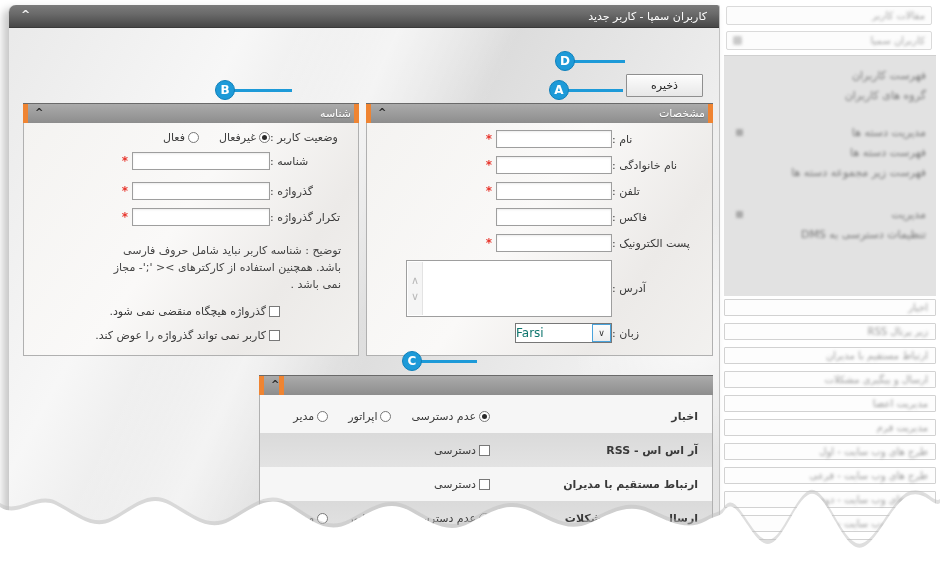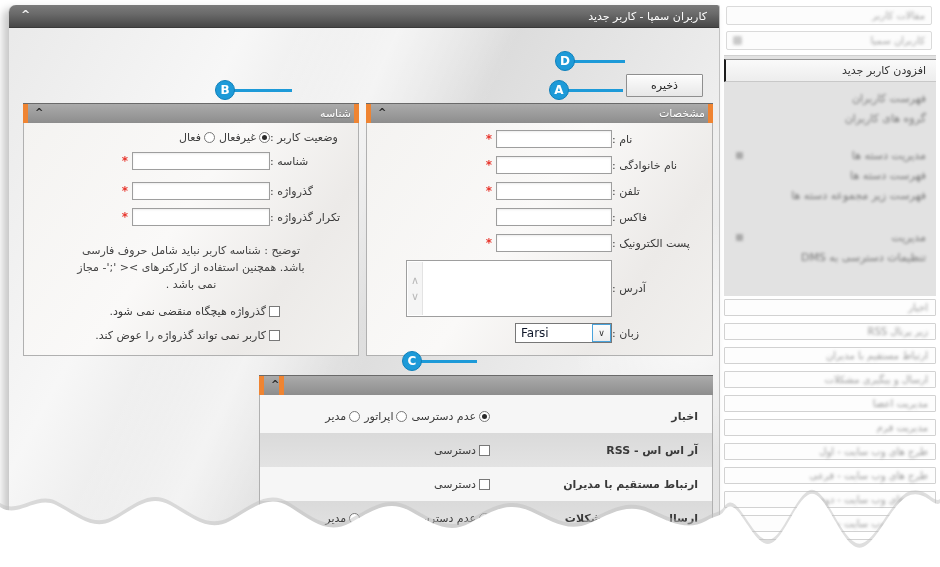--- a/index.html
+++ b/index.html
@@ -54,32 +54,32 @@
   .frow { direction:rtl; display:flex; align-items:center; padding-right:8px; margin-bottom:8px; }
   .f-label { font-size:11px; color:#3a3a3a; text-align:left; flex-shrink:0; }
   .w92 { width:92px; } .w80 { width:80px; }
   .tbox { height:18px; border:1px solid #9e9e9e; background:#fff; font-family:"DejaVu Sans",sans-serif; font-size:11px; padding:0 3px; box-shadow:inset 0 1px 2px rgba(0,0,0,.08); }
   .wa { width:116px; } .wb { width:138px; }
   .req { color:#e8372e; font-size:12px; font-weight:bold; margin-right:4px; width:8px; }
 
   .rad { width:11px; height:11px; border-radius:50%; border:1px solid #787878; background:#fff; display:inline-block; position:relative; margin-left:3px; cursor:pointer; flex-shrink:0; }
   .rad.sel::after { content:""; position:absolute; left:2px; top:2px; width:5px; height:5px; border-radius:50%; background:#2b2b2b; }
   .chk { width:11px; height:11px; border:1px solid #787878; background:#fff; display:inline-block; margin-left:3px; cursor:pointer; flex-shrink:0; }
-  .opt-lbl { font-size:11px; color:#3a3a3a; margin-left:4px;text-align:right; }
-
-  .note { width:300px; margin:16px auto 12px; text-align:center; font-size:11px; color:#444; line-height:1.55; direction:rtl; }
+  .opt-lbl { font-size:11px; color:#3a3a3a; margin-left:20px;text-align:right; }
+
+  .note { width:300px; margin:16px auto 12px; text-align:right; font-size:11px; color:#444; line-height:1.55; direction:rtl; }
   .chkrow { direction:rtl; display:flex; align-items:center; padding-right:78px; margin-bottom:11px; font-size:11px; color:#3a3a3a; }
 
   
   .ta-row { margin-bottom:6px; }
   .textarea { width:206px; height:57px; background:#fff; border:1px solid #9e9e9e; position:relative; }
   .scrollcol { position:absolute; left:1px; top:1px; bottom:1px; width:15px; background:#f5f5f5; border-right:1px solid #e3e3e3; display:flex; flex-direction:column; align-items:center; justify-content:center; gap:6px; }
   .scrollcol span { color:#b9b9b9; font-size:11px; line-height:10px; }
   .select { width:97px; height:20px; border:1px solid #777; background:#fff; display:flex; direction:ltr; align-items:center; cursor:pointer; }
-  .sel-val { flex:1; font-size:12px; color:#0f172a; padding-left:5px; }
+  .sel-val { flex:1; font-size:12px; color:#0f766e; }
   .sel-btn { width:19px; height:18px; border:1px solid #49a3dc; background:linear-gradient(#fdfdfd,#ededed); display:flex; align-items:center; justify-content:center; }
   .sel-chev { font-size:9px; color:#333; line-height:8px; }
 
   
   .c-row { direction:rtl; display:flex; align-items:center; height:34px; padding-right:0; }
   .c-row.first { height:38px; padding-top:4px; }
   .c-row.shaded { background:linear-gradient(#dadada,#e3e3e3); }
   .c-label { width:160px; padding-right:14px; font-size:11px; color:#3a3a3a; flex-shrink:0;font-weight:bold; }
   .c-ctrl { display:flex; align-items:center; margin-right:62px; }
 
@@ -274,21 +274,20 @@
     <div class="sb-bar" style="top:3px">
       <span></span>
       <span class="sb-bar-text blur">مقالات کاربر</span>
     </div>
     <div class="sb-bar" style="top:28px">
       <span class="sb-mini blur"></span>
       <span class="sb-bar-text blur">کاربران سمپا</span>
     </div>
 
     <div class="sb-menu">
-      <div class="sb-active">افزودن کاربر جدید</div>
       <div class="sb-item" style="margin-top:6px">
         <span class="txt blur">فهرست کاربران</span>
       </div>
       <div class="sb-item">
         <span class="txt blur">گروه های کاربران</span>
       </div>
       <div class="sb-item" style="margin-top:17px">
         <span class="mark blur"></span>
         <span class="txt blur">مدیریت دسته ها</span>
       </div>

